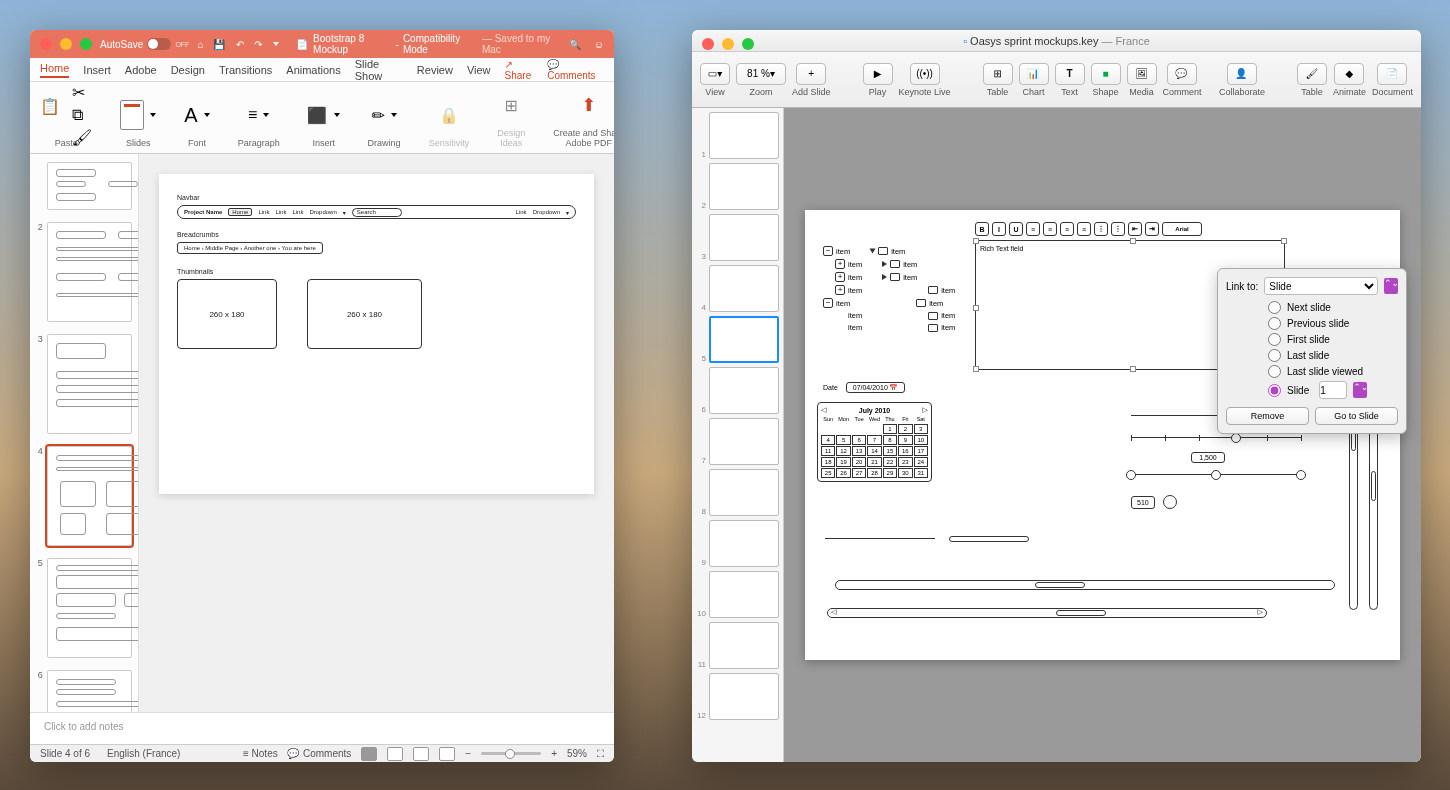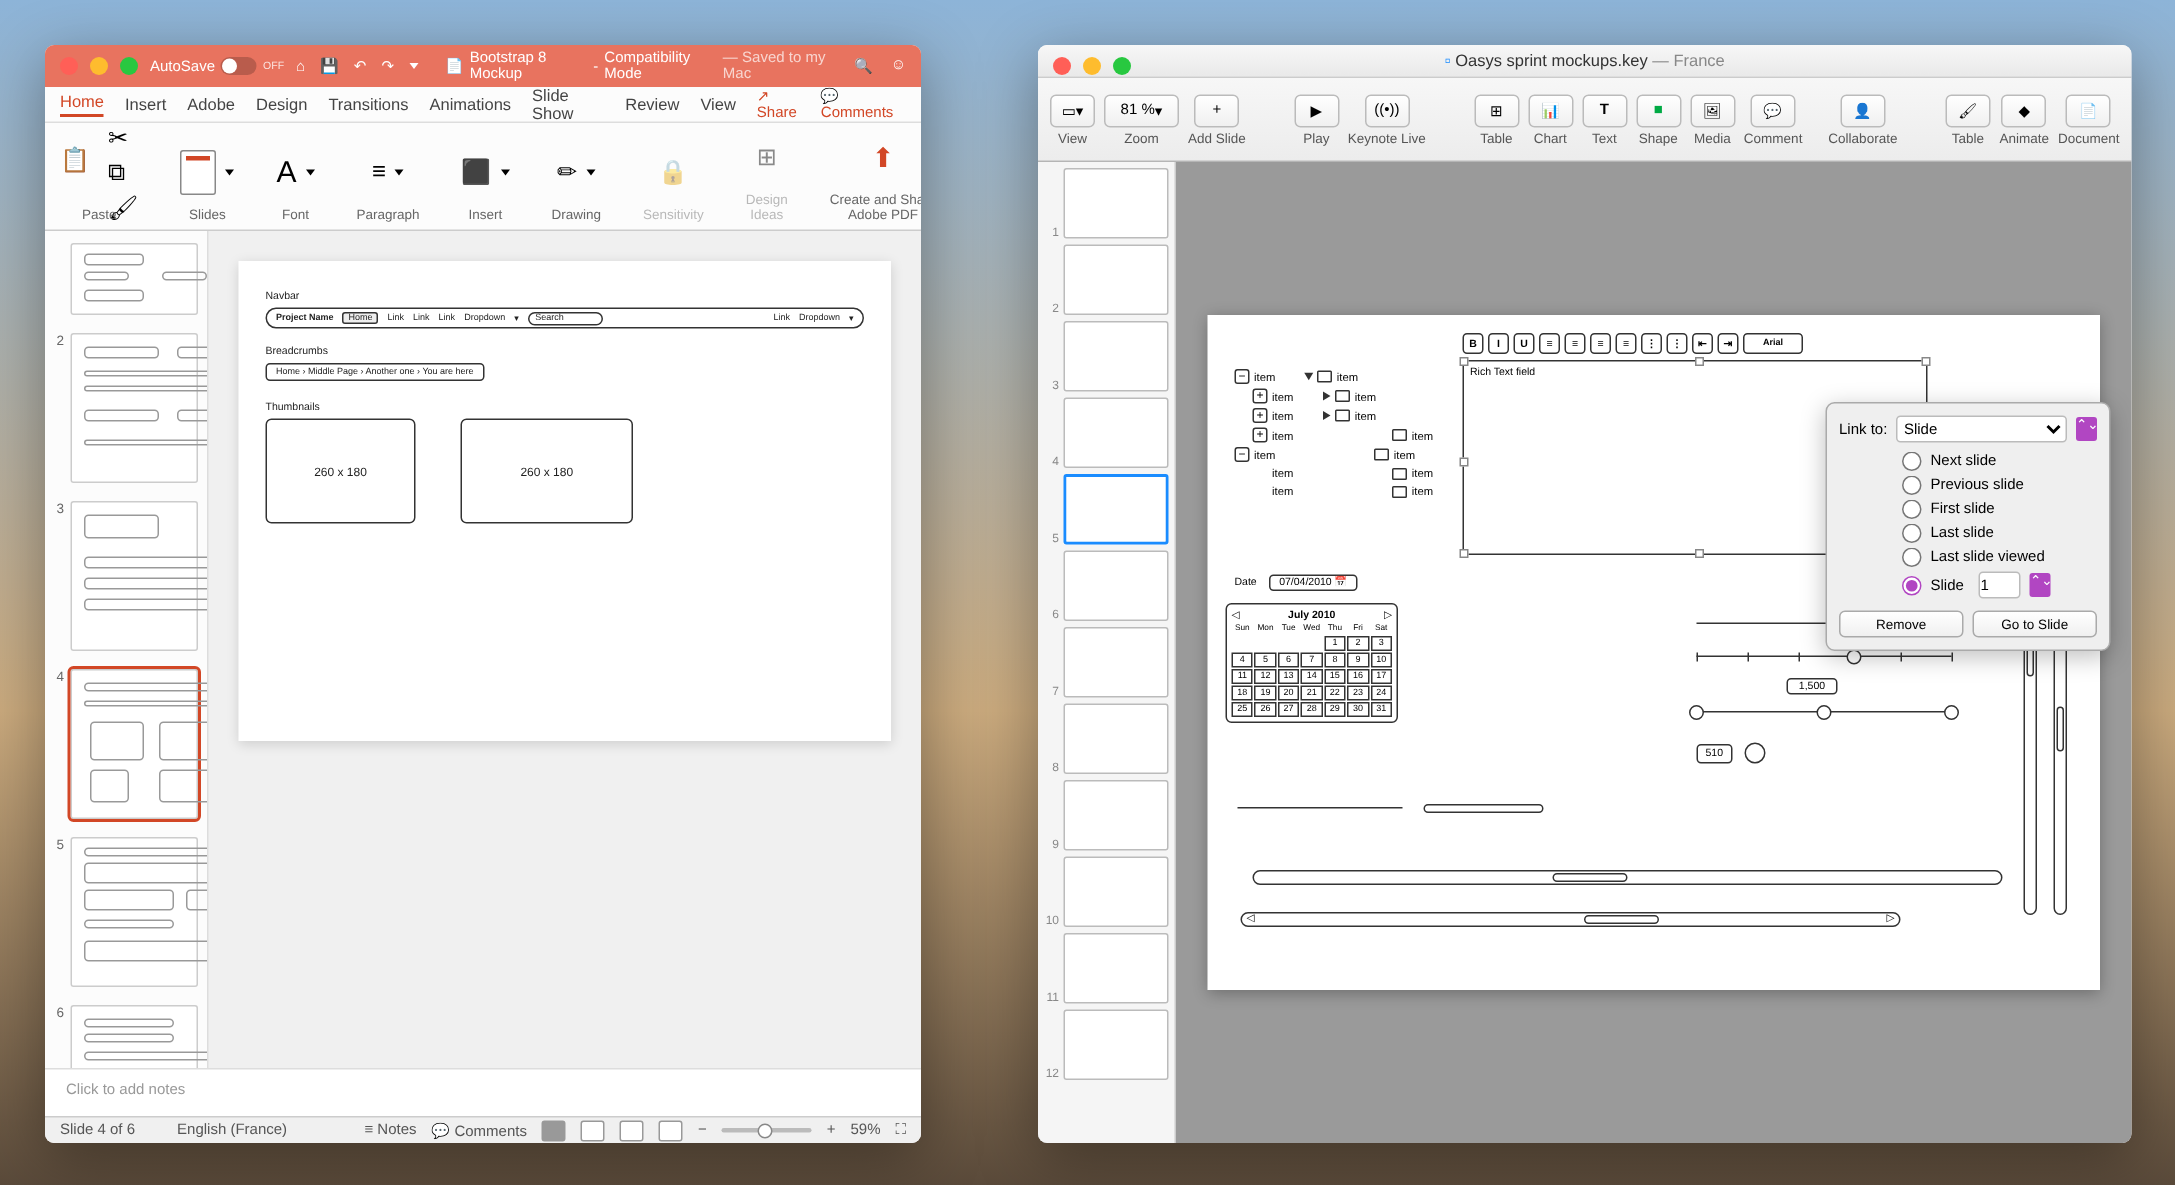--- a/index.html
+++ b/index.html
@@ -56,21 +56,21 @@
 .navbar-mock { border: 1px solid #333; border-radius: 10px; height: 14px; display: flex; align-items: center; padding: 0 6px; gap: 6px; margin-bottom: 12px; font-size: 6px; }
 .navbar-mock .search { border: 1px solid #333; border-radius: 7px; width: 50px; height: 9px; padding: 0 4px; }
 .breadcrumb-mock { border: 1px solid #333; border-radius: 3px; padding: 2px 6px; font-size: 6px; margin-bottom: 14px; display: inline-block; }
 .thumb-row { display: flex; gap: 30px; margin-bottom: 12px; }
 .mock-box { border: 1.5px solid #333; border-radius: 4px; display: flex; align-items: center; justify-content: center; font-size: 8px; }
 .mock-text { font-size: 5.5px; line-height: 1.3; }
 .mock-btn { border: 1px solid #333; border-radius: 3px; padding: 1px 6px; font-size: 5.5px; display: inline-block; margin-right: 4px; margin-top: 2px; }
 
 .notes { height: 32px; background: #fff; border-top: 1px solid #ddd; font-size: 10px; color: #999; padding: 8px 14px; }
 
-.ppt-status { height: 18px; background: #f0f0f0; border-top: 1px solid #ccc; display: flex; align-items: center; font-size: 10px; color: #555; padding: 0 10px; gap: 28px; }
+.ppt-status { height: 18px; background: #f0f0f0; border-top: 1px solid #ccc; display: flex; align-items: center; font-size: 10px; color: #555; padding: 0 10px; gap: 17px; }
 .ppt-status .right { margin-left: auto; display: flex; gap: 10px; align-items: center; }
 .vbtn { width: 16px; height: 14px; border: 1px solid #999; border-radius: 2px; background: #fff; }
 .zoom-slider { width: 60px; height: 3px; background: #bbb; border-radius: 2px; position: relative; }
 .zoom-slider::after { content:''; position:absolute; left: 40%; top: -3px; width: 8px; height: 8px; background: #fff; border: 1px solid #888; border-radius: 50%; }
 
 
 .key-titlebar { height: 22px; background: linear-gradient(#f7f7f7,#e9e9e9); border-bottom: 1px solid #ccc; display: flex; align-items: center; justify-content: center; font-size: 11px; color: #333; position: relative; }
 .key-titlebar .edited { color: #888; }
 
 

